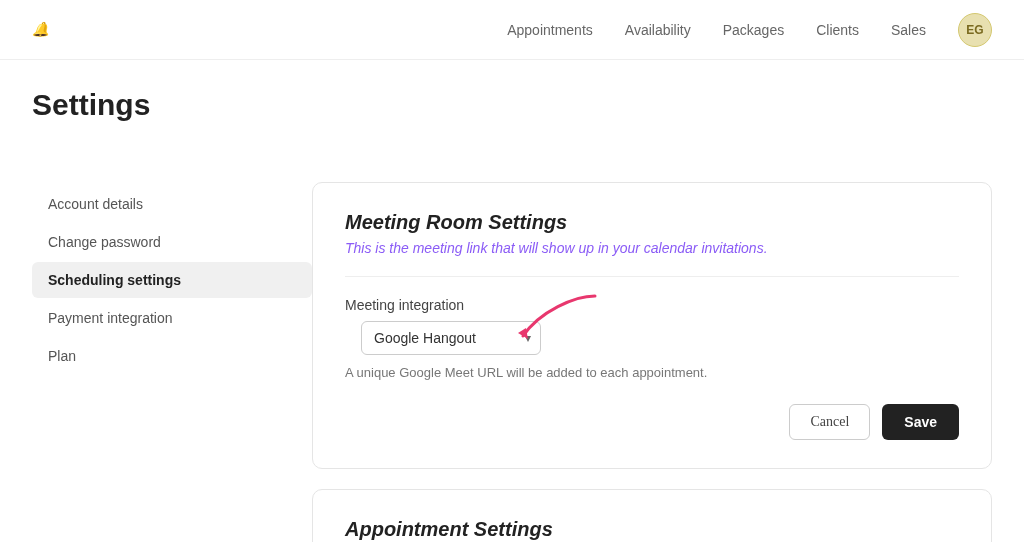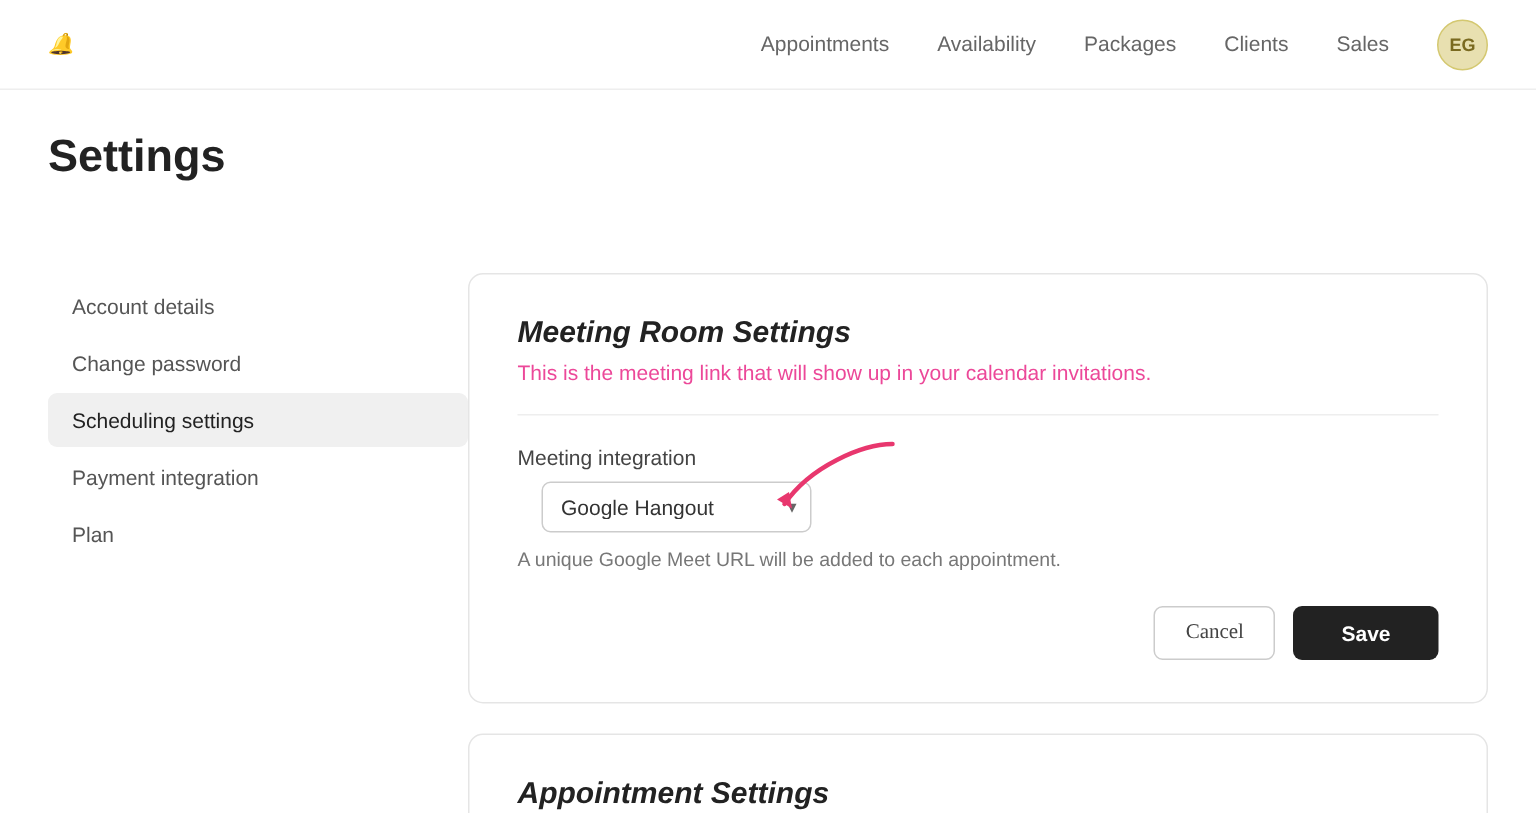--- a/index.html
+++ b/index.html
@@ -90,21 +90,21 @@
       padding: 10px 16px;
       font-size: 14px;
       color: #555;
       text-decoration: none;
       border-radius: 6px;
       cursor: pointer;
       margin-bottom: 2px;
     }
     .sidebar-item.active {
       background: #f0f0f0;
-      font-weight: 400;
+      font-weight: 700;
       color: #222;
     }
 
     
     .main-content {
       flex: 1;
       display: flex;
       flex-direction: column;
       gap: 20px;
     }
@@ -119,22 +119,23 @@
 
     .card-title {
       font-size: 20px;
       font-weight: 700;
       color: #222;
       margin-bottom: 6px;
       font-style: italic;
     }
     .card-subtitle {
       font-size: 14px;
-      color: #ec4899;
+      color: #8b5cf6;
       margin-bottom: 20px;
+      font-style: italic;
     }
 
     .section-divider {
       border: none;
       border-top: 1px solid #eee;
       margin: 20px 0;
     }
 
     .field-label {
       font-size: 14px;
@@ -188,21 +189,21 @@
       border: 1px solid #ccc;
       background: #fff;
       border-radius: 6px;
       font-size: 14px;
       color: #444;
       cursor: pointer;
       font-family: Liberation Serif, serif;
     }
 
     .btn-save {
-      padding: 9px 32px;
+      padding: 9px 22px;
       border: none;
       background: #222;
       color: #fff;
       border-radius: 6px;
       font-size: 14px;
       font-weight: 600;
       cursor: pointer;
     }
 
     

